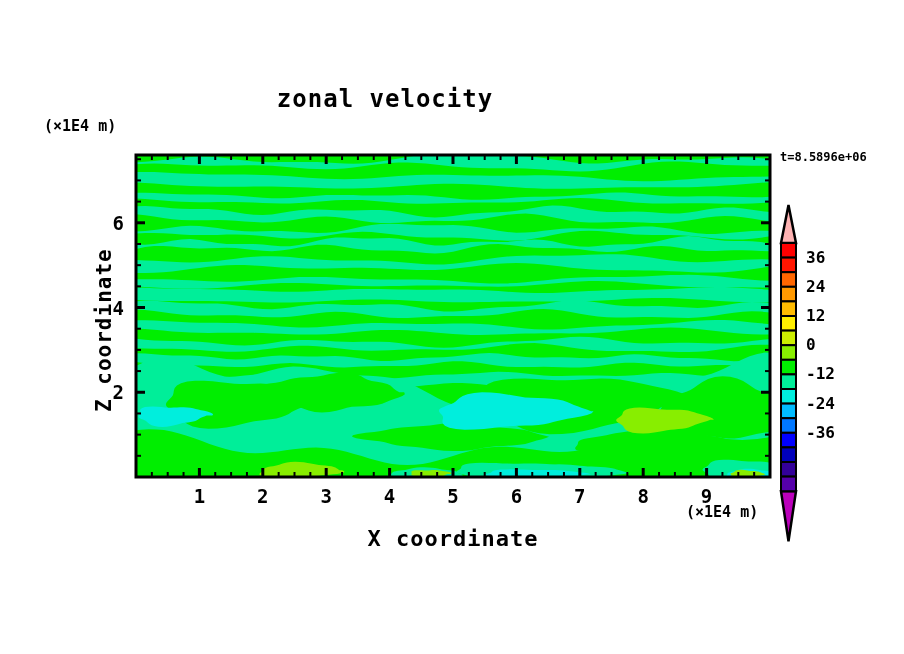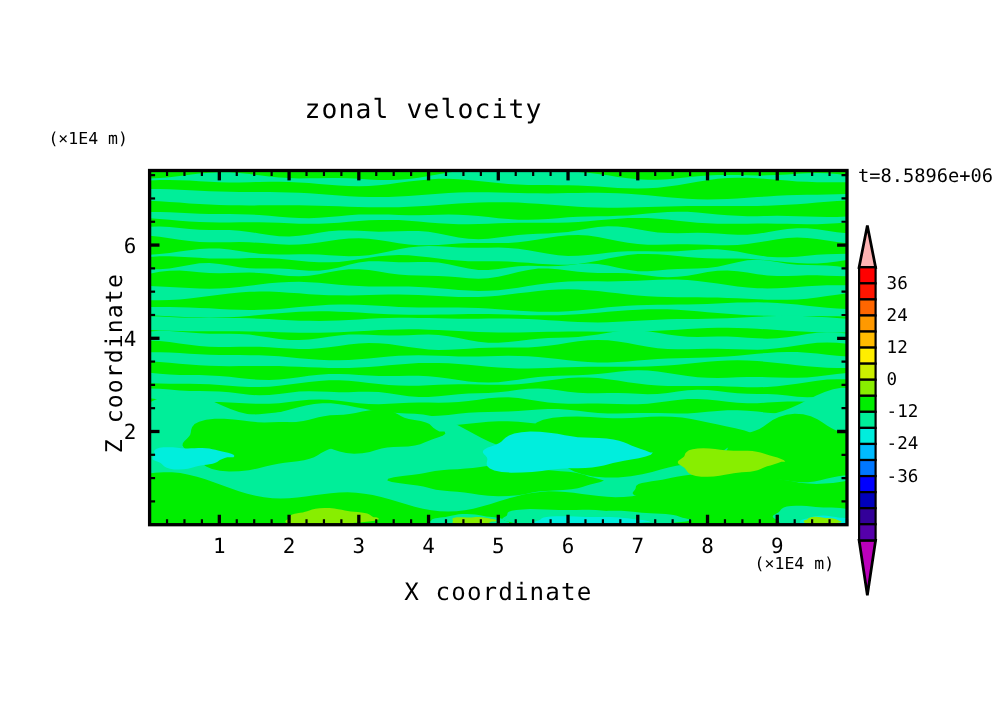--- a/index.html
+++ b/index.html
@@ -11,20 +11,21 @@
     width: 904px;
     height: 654px;
     position: relative;
     overflow: hidden;
     font-family: "DejaVu Sans Mono", monospace;
     color: #000000;
   }
   .root {
     position: absolute;
     inset: 0;
+    font-weight: bold;
   }
   
   #plot-title {
     position: absolute;
     left: 0;
     top: 85px;
     width: 770px;
     text-align: center;
     font-size: 24px;
     letter-spacing: 1px;
@@ -70,21 +71,21 @@
     font-family: "DejaVu Sans Mono", monospace;
     transform-origin: 0 0;
     transform: translate(92px, 412px) rotate(-90deg);
     white-space: pre;
   }
   
   #timestamp-label {
     position: absolute;
     left: 780px;
     top: 150px;
-    font-size: 17px;
+    font-size: 12px;
     font-family: "DejaVu Sans Mono", monospace;
     white-space: pre;
   }
   
   svg { display: block; }
   #contour-svg {
     position: absolute;
     left: 0;
     top: 0;
   }

